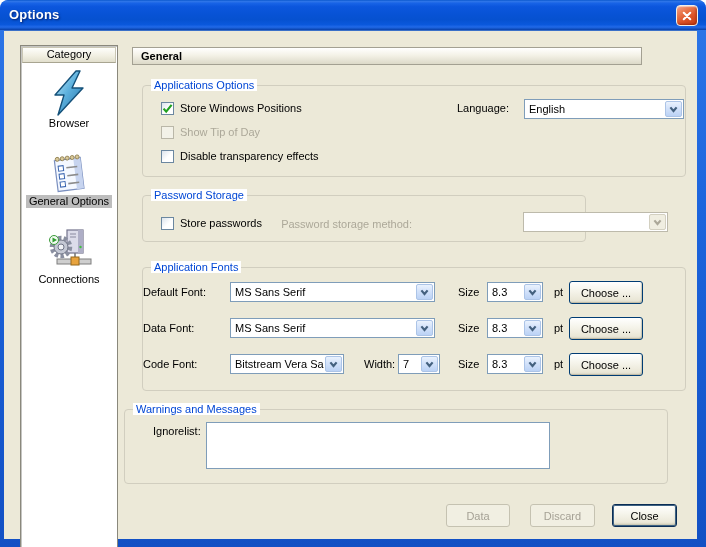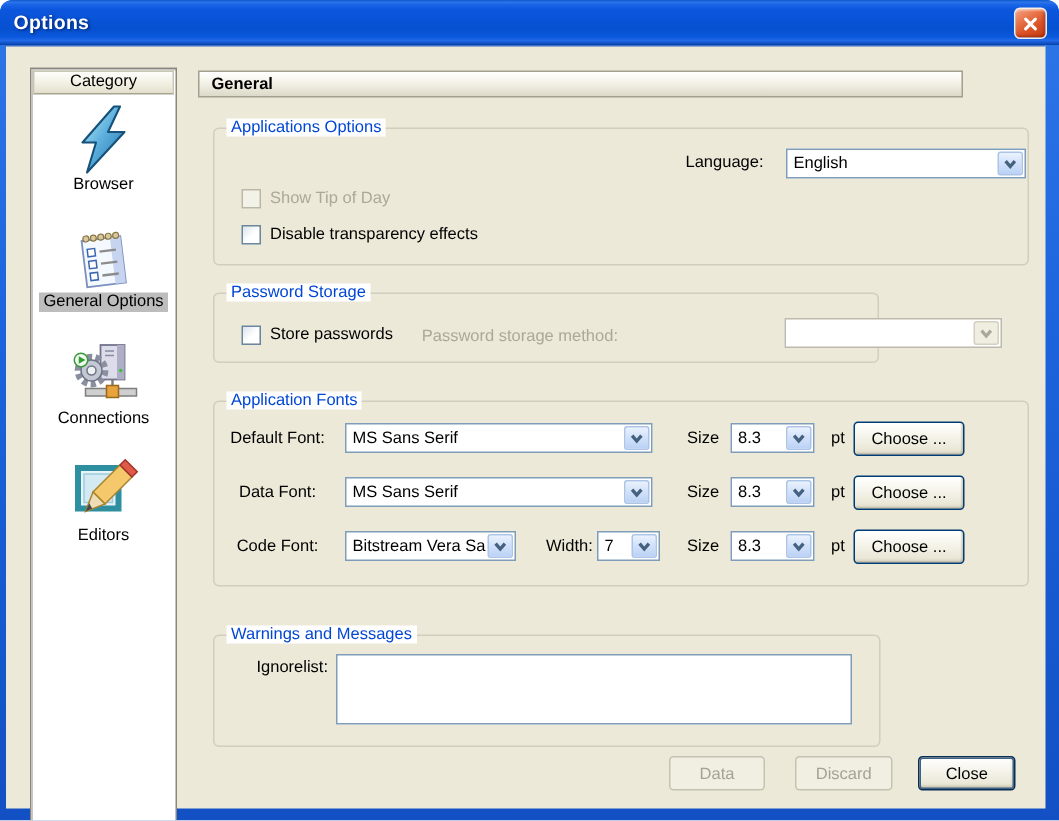--- a/index.html
+++ b/index.html
@@ -64,21 +64,21 @@
 
   
   .group { position:absolute; border:1px solid #D1CEBF; border-radius:4px; }
   .group-title {
     position:absolute; top:-7px; left:8px; padding:0 3px;
     background:#ffffff; color:#0046D5; white-space:nowrap;
   }
   .g1 { left:138px; top:54px;  width:544px; height:92px; }
   .g2 { left:138px; top:164px; width:444px; height:47px; }
   .g3 { left:138px; top:236px; width:544px; height:124px; }
-  .g4 { left:138px; top:378px; width:445px; height:75px;margin-top:14px; }
+  .g4 { left:120px; top:378px; width:544px; height:75px; }
 
   
   .checkbox-row { position:absolute; display:flex; align-items:center; gap:6px; height:14px; }
   .xp-check {
     width:13px; height:13px; flex:0 0 13px;
     border:1px solid #6B87A0; background:linear-gradient(135deg,#DCE4EC 0%,#FFFFFF 55%);
     display:flex; align-items:center; justify-content:center;
   }
   .xp-check.disabled { border-color:#BAB7A8; background:#F3F2E8; }
   .txt-disabled { color:#ACA899; }
@@ -110,21 +110,21 @@
     border:1px solid #0A2D55; box-shadow:inset 0 0 0 1px #3E6283, inset -1px -2px 2px rgba(140,140,110,.35);
   }
 
   
   .listbox {
     position:absolute; background:#fff; border:1px solid #7F9DB9;
     padding:2px 4px; overflow:hidden;
   }
 
   .flabel { position:absolute; white-space:nowrap; }
-  .r-align { text-align:center; }
+  .r-align { text-align:left; }
 </style>
 </head>
 <body>
 
 <div id="window">
 
   <div class="titlebar">
     <span class="title">Options</span>
     <div class="close-btn">
       <svg width="12" height="12" viewBox="0 0 14 14">
@@ -193,38 +193,35 @@
           <rect x="26" y="32" width="8" height="8" fill="#E8A33D" stroke="#96691C" stroke-width="1"></rect>
           <circle cx="16" cy="22" r="9" fill="none" stroke="#8A8FA0" stroke-width="4.5" stroke-dasharray="3.4 2.2"></circle>
           <circle cx="16" cy="22" r="7" fill="#C4C8D4" stroke="#6F7486" stroke-width="1"></circle>
           <circle cx="16" cy="22" r="3" fill="#EFF1F5" stroke="#6F7486" stroke-width="1"></circle>
           <circle cx="9" cy="15" r="4.5" fill="#F2FAF2" stroke="#3A9A3A" stroke-width="1"></circle>
           <path d="M7.5 12.5 L12 15 L7.5 17.5 Z" fill="#2F9E2F"></path>
         </svg>
         <span class="cat-label">Connections</span>
       </div>
 
-      <div class="cat-item">
-        <svg class="cat-icon" viewBox="0 0 48 48">
-          <rect x="7" y="9" width="27" height="27" fill="#E6F3F8" stroke="#2E8FA0" stroke-width="4"></rect>
-          <rect x="11" y="13" width="19" height="19" fill="#D3EAF3" stroke="#9ECBDC" stroke-width="1"></rect>
-          <polygon points="35,7 43,15 25,33 17,25" fill="#F5C96B" stroke="#A8842F" stroke-width="1"></polygon>
-          <polygon points="35,7 43,15 46.5,11.5 38.5,3.5" fill="#E05A4A" stroke="#9E3328" stroke-width="1"></polygon>
-          <polygon points="17,25 25,33 12,38" fill="#EFDDB8" stroke="#A8842F" stroke-width="1"></polygon>
-          <polygon points="14.5,32.5 16.5,36 12,38" fill="#4A4A4A"></polygon>
-        </svg>
-        <span class="cat-label">Editors</span>
-      </div>
     </div>
 
     <div class="header-bar">General</div>
 
     <div class="group g1">
       <span class="group-title">Applications Options</span>
 
+      <div class="checkbox-row" style="left:18px; top:15px;">
+        <span class="xp-check">
+          <svg width="11" height="11" viewBox="0 0 11 11">
+            <path d="M1.6 5.6 L4.2 8.6 L9.6 1.9" stroke="#21A121" stroke-width="2.2" fill="none"></path>
+          </svg>
+        </span>
+        <span>Store Windows Positions</span>
+      </div>
 
       <div class="checkbox-row" style="left:18px; top:39px;">
         <span class="xp-check disabled"></span>
         <span class="txt-disabled">Show Tip of Day</span>
       </div>
 
       <div class="checkbox-row" style="left:18px; top:63px;">
         <span class="xp-check"></span>
         <span>Disable transparency effects</span>
       </div>

